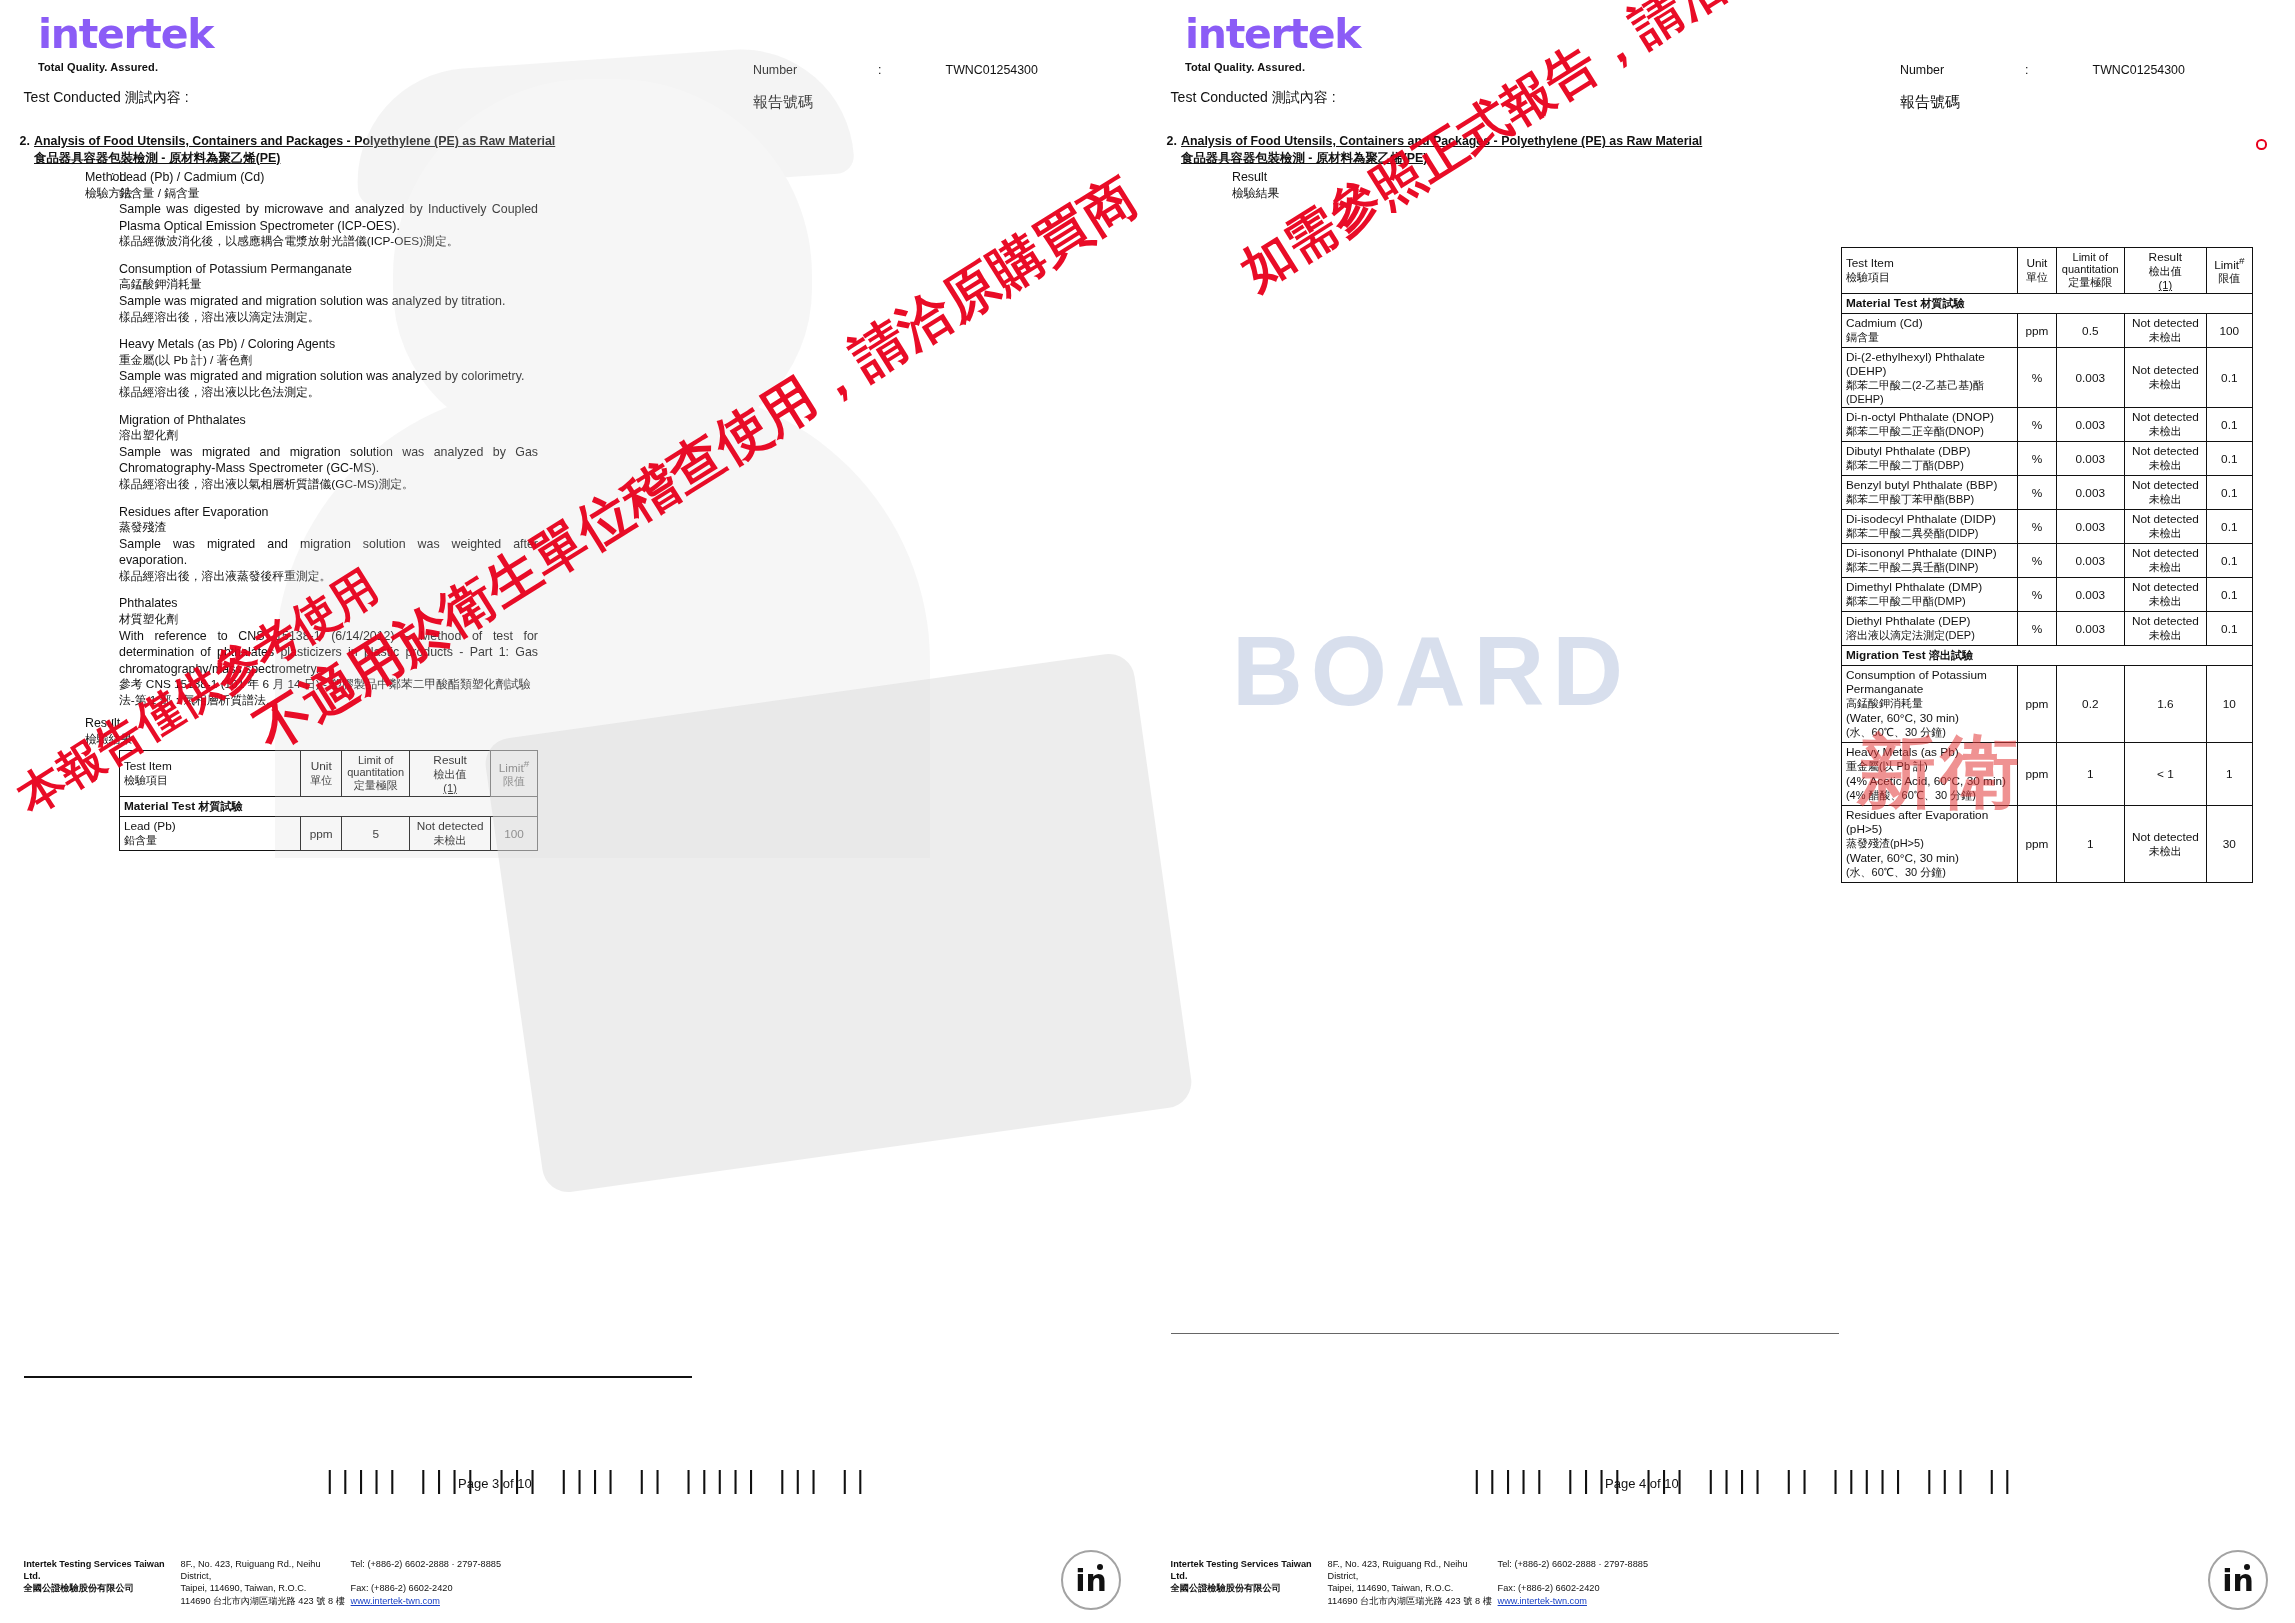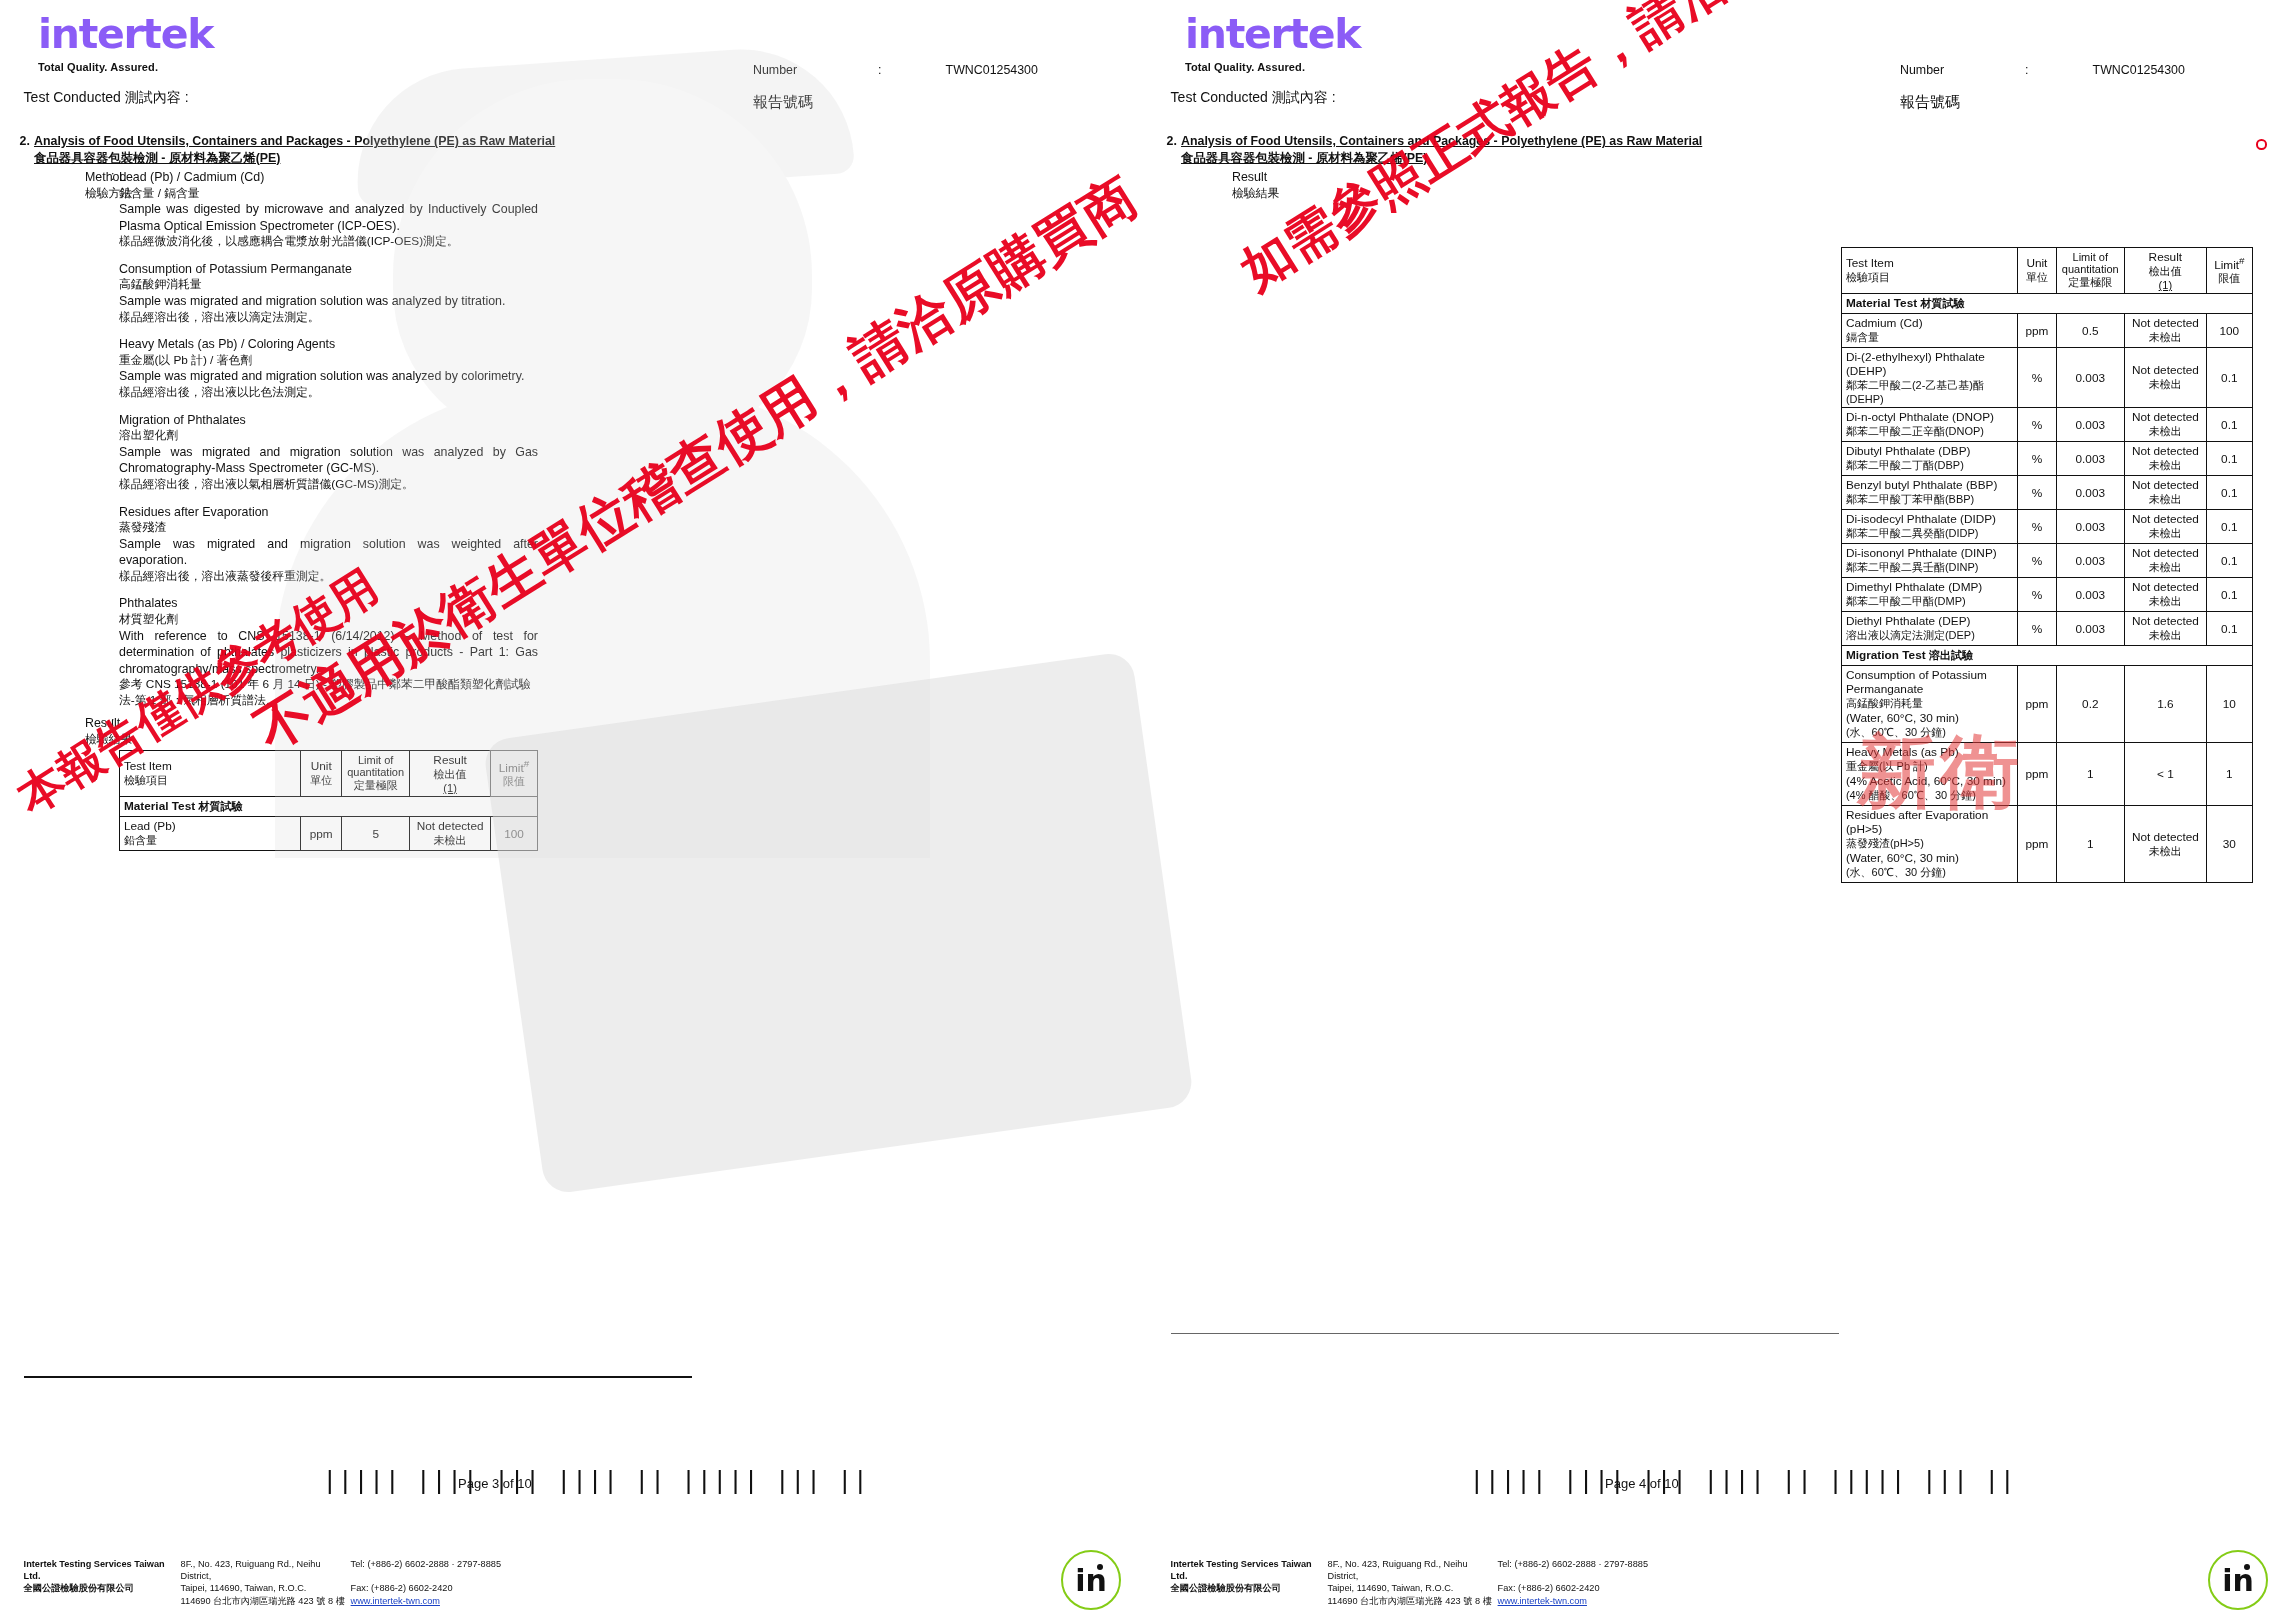--- a/index.html
+++ b/index.html
@@ -116,21 +116,21 @@
     position:absolute; bottom:15.7px; left:23.6px; right:23.6px;
     font-size:9.2px; line-height:1.35;
   }
   .footer .frow { display:flex; }
   .footer .fc1 { width:157px; font-weight:bold; }
   .footer .fc2 { width:170px; }
   .footer .fc3 { width:196px; }
   .footer a { color:#1a41c4; text-decoration:underline; }
   .in-logo {
     position:absolute; bottom:13px; right:26px;
-    width:60px; height:60px; border:2px solid #84cc16; border-radius:50%;
+    width:60px; height:60px; border:2px solid #a3a3a3; border-radius:50%;
     display:flex; align-items:center; justify-content:center;
     font-size:30px; font-weight:bold; font-family:"DejaVu Sans", sans-serif;
   }
   .in-logo .dot {
     position:absolute; top:11.8px; right:15.7px; width:5.9px;height:5.9px;
     background:#111; border-radius:50%;
   }
 
   
   .wm-layer {
@@ -618,20 +618,21 @@
         <div class="fc3"><a href="#">www.intertek-twn.com</a></div>
       </div>
     </div>
 
     <div class="in-logo">
       <span>in</span>
       <span class="dot"></span>
     </div>
 
     <div class="wm-layer">
+      <div class="wm-board" style="left:85px; top:615px;">BOARD</div>
       <div class="wm-cn-red" style="left:710px; top:720px;">新衛</div>
       <div class="wm-red-diag" style="left:118px; top:236px; font-size:51px; transform: rotate(-32deg);">如需參照正式報告，請洽原購買商</div>
       <div class="wm-circle" style="left:1109px; top:139px;"></div>
     </div>
   </div>
 
 </div>
 
 
 </body></html>

